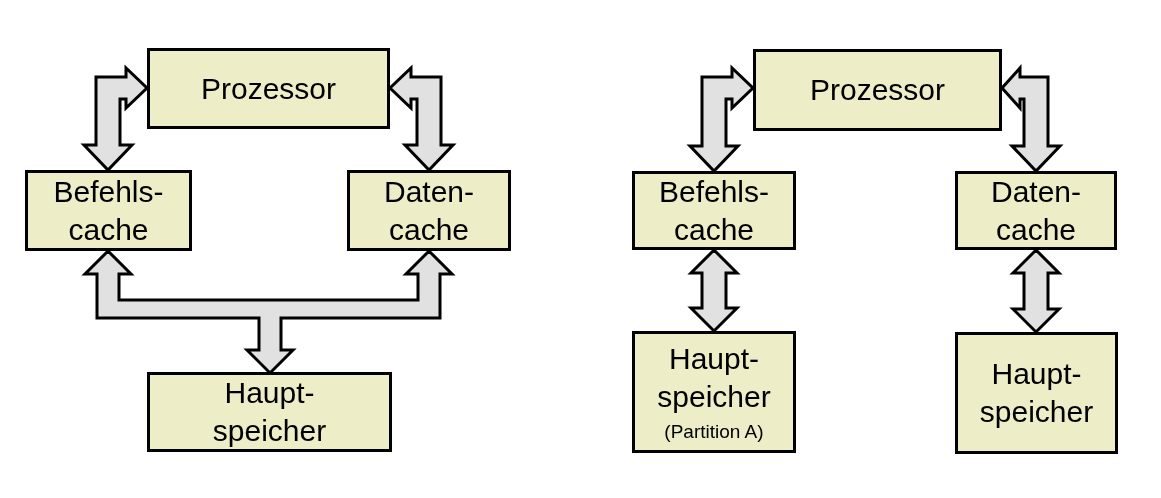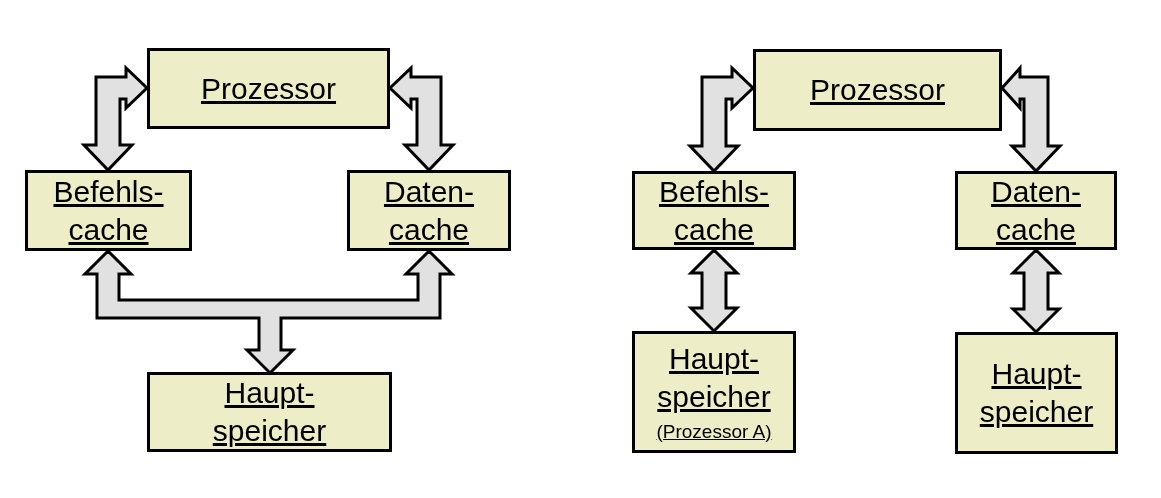--- a/index.html
+++ b/index.html
@@ -32,21 +32,20 @@
   .node {
     position: absolute;
     background: var(--box-fill);
     border: 3px solid var(--outline);
     display: flex;
     flex-direction: column;
     align-items: center;
     justify-content: center;
     text-align: center;
     color: #000;
-    text-decoration: underline;
   }
   .label {
     font-size: 30px;
     line-height: 38px;
     white-space: pre-line;
   }
   .note {
     font-size: 19px;
     line-height: 24px;
     margin-top: 4px;
@@ -109,20 +108,20 @@
     <span class="label">Befehls-
 cache</span>
   </div>
   <div class="node box-daten-r">
     <span class="label">Daten-
 cache</span>
   </div>
   <div class="node box-haupt-a">
     <span class="label">Haupt-
 speicher</span>
-    <span class="note">(Prozessor A)</span>
+    <span class="note">(Partition A)</span>
   </div>
   <div class="node box-haupt-b">
     <span class="label">Haupt-
 speicher</span>
   </div>
 
 </div>
 
 </body></html>

